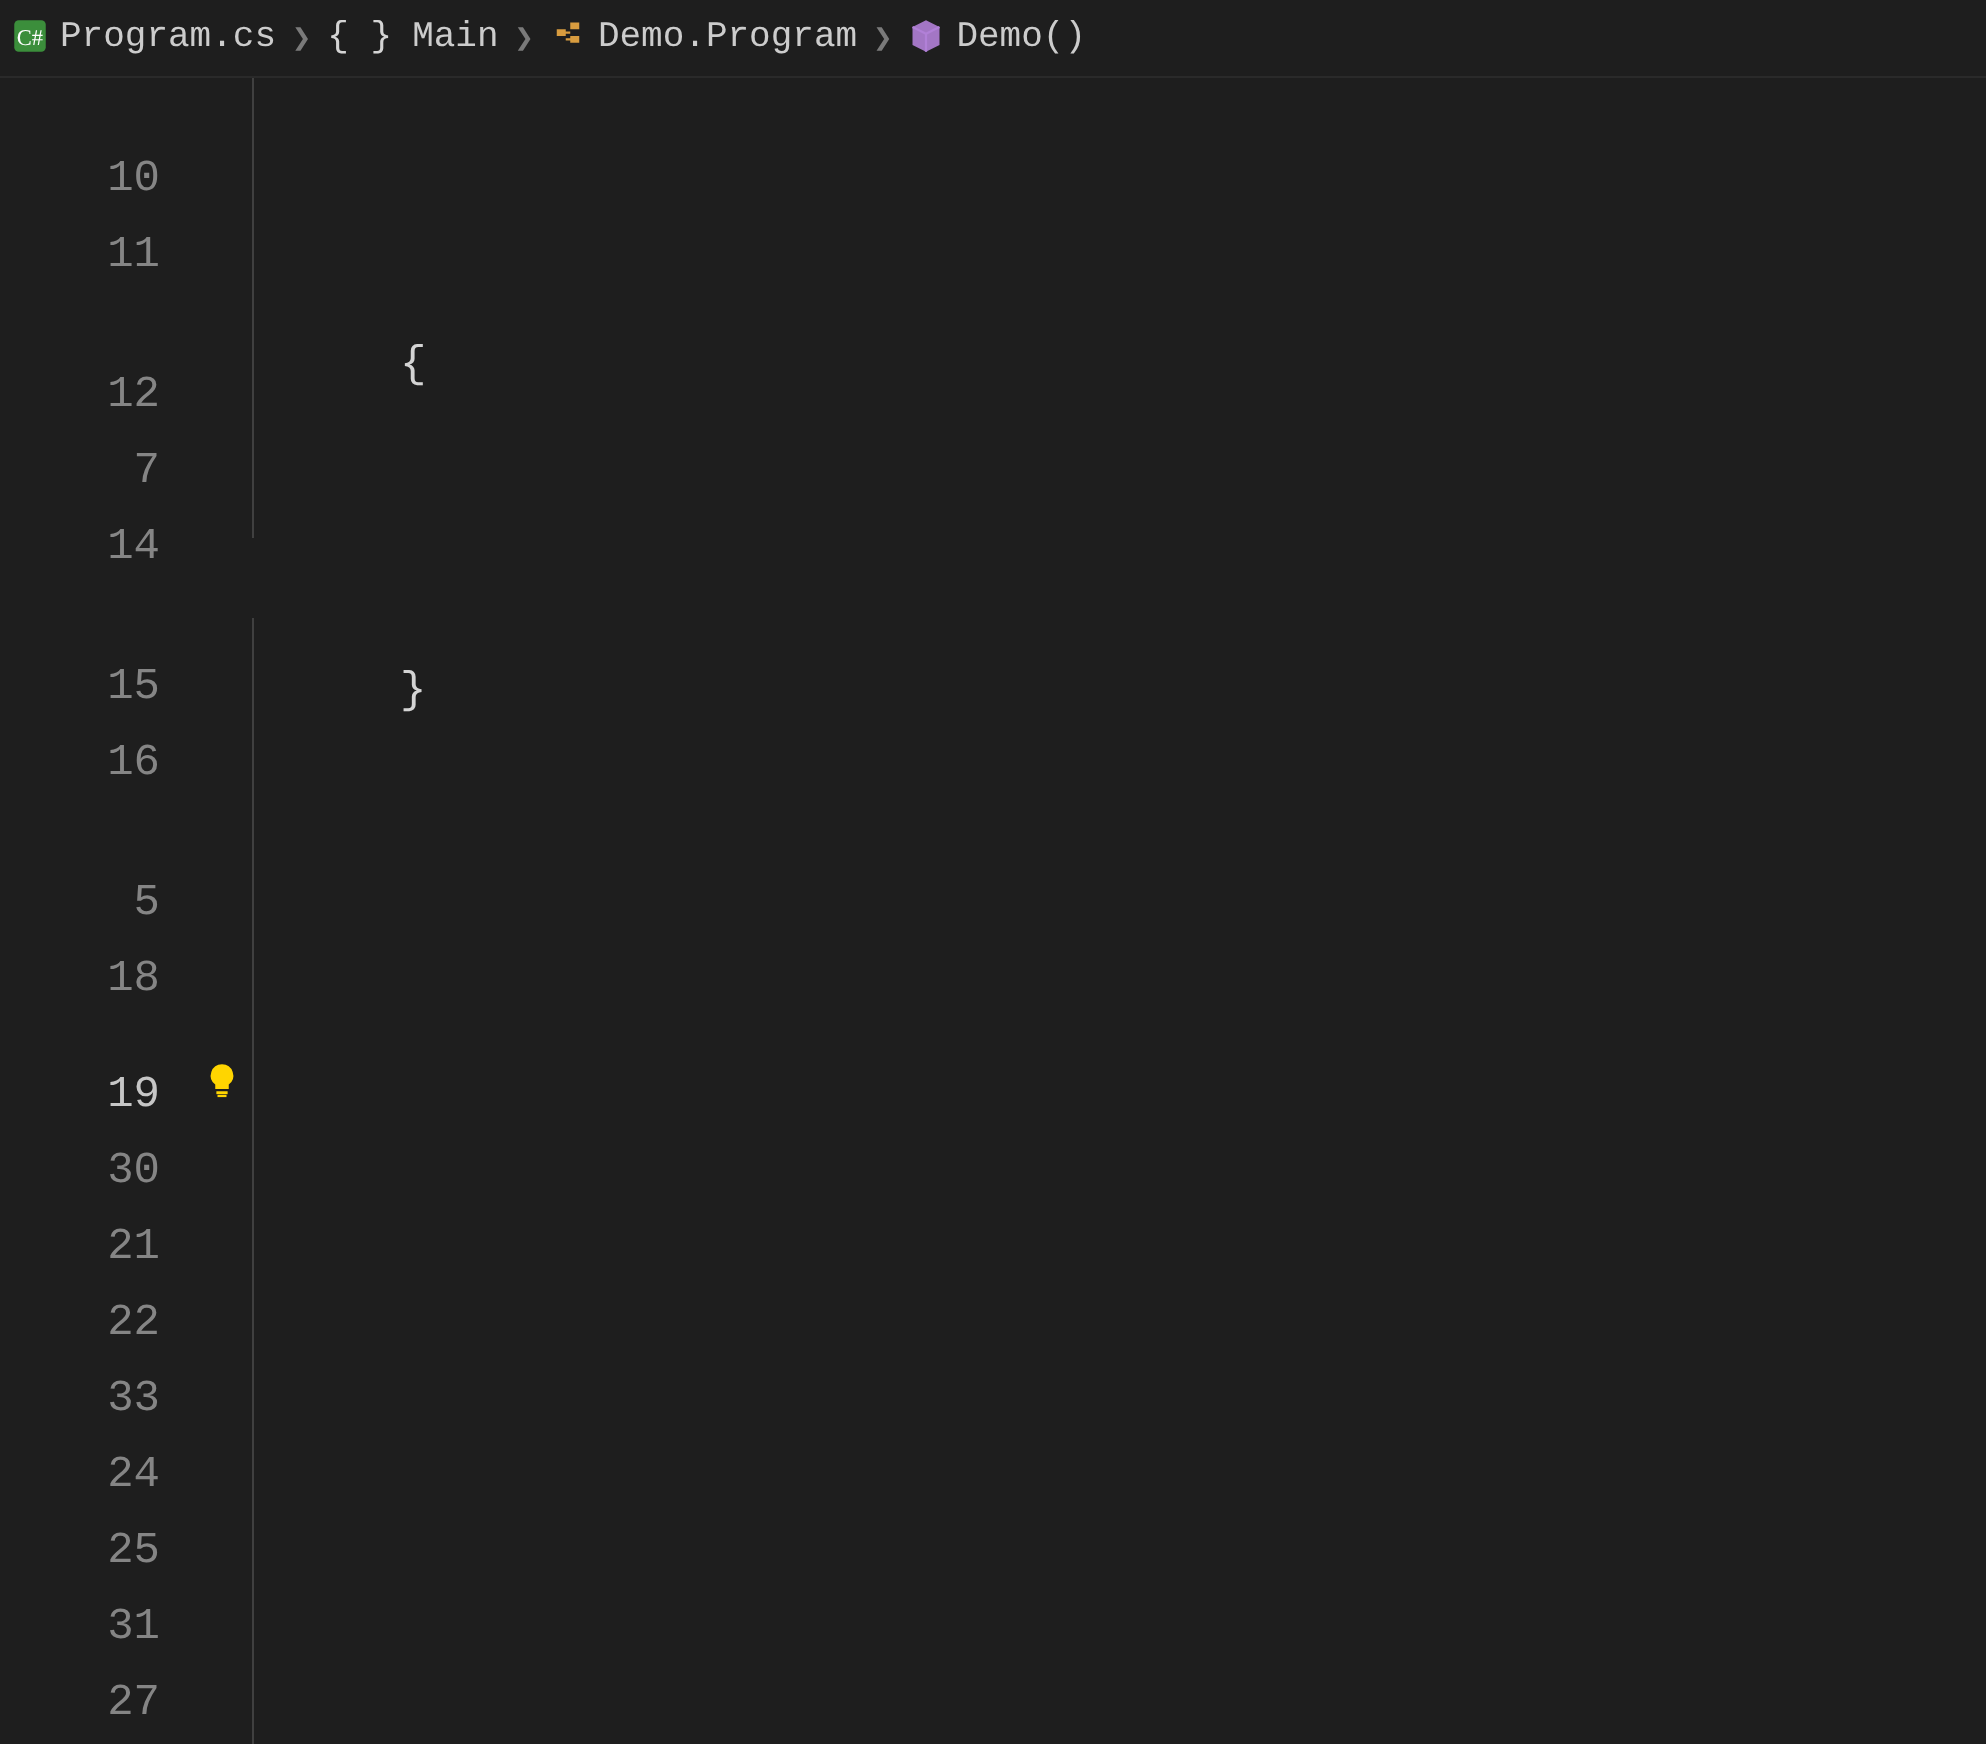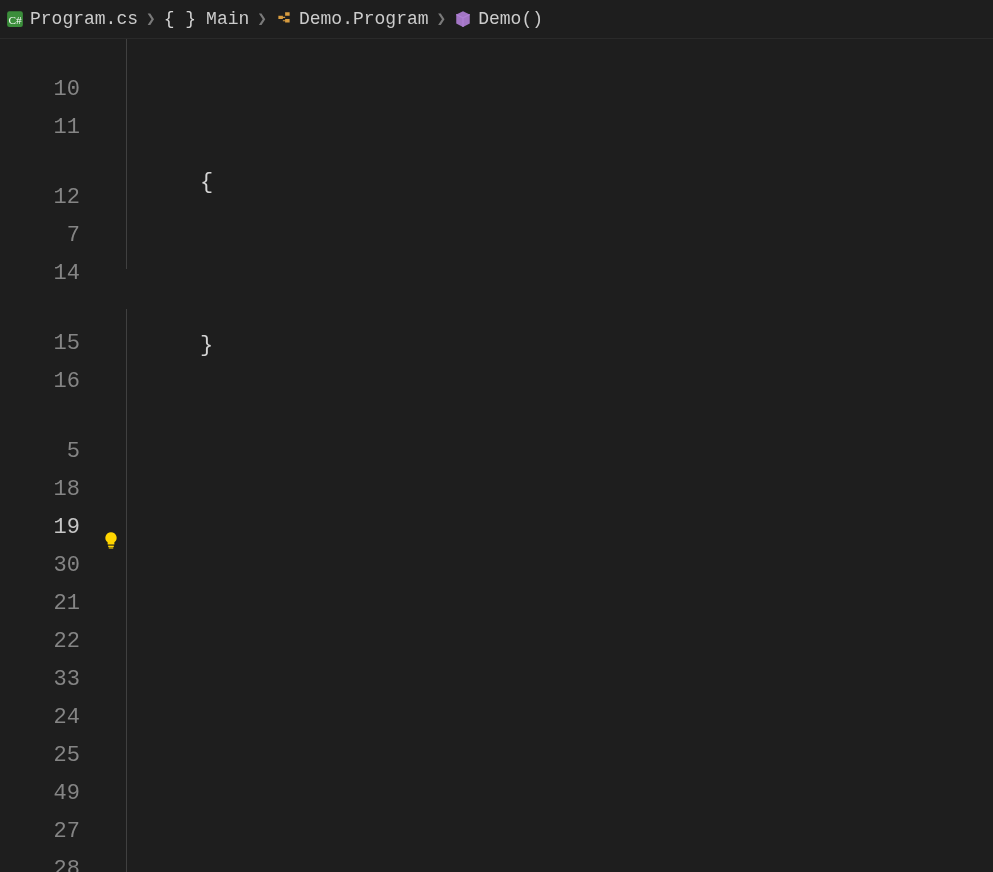--- a/index.html
+++ b/index.html
@@ -85,20 +85,21 @@
     line-height: 38px;
   }
   .lens-row {
     height: 32px;
     line-height: 32px;
     font-size: 17px;
     color: #999999;
   }
   .current-line-num {
     color: #c6c6c6;
+    margin-top: 20px;
   }
 
   
   .kw   { color: #569cd6; }
   .type { color: #4ec9b0; }
   .var  { color: #9cdcfe; }
   .num  { color: #b5cea8; }
   .pun  { color: #d4d4d4; }
   .sel  { background: #3a3d46; }
   .sq   { text-decoration: underline wavy #3aa66a; text-decoration-skip-ink: none;}
@@ -162,21 +163,21 @@
     <div class="lens-row"></div>
     <div class="row">5</div>
     <div class="row">18</div>
     <div class="row current-line-num">19</div>
     <div class="row">30</div>
     <div class="row">21</div>
     <div class="row">22</div>
     <div class="row">33</div>
     <div class="row">24</div>
     <div class="row">25</div>
-    <div class="row">49</div>
+    <div class="row">31</div>
     <div class="row">27</div>
     <div class="row">28</div>
   </div>
 
   <div class="margin">
     <div class="bulb" style="top:492px;">
       <svg width="18" height="18" viewBox="0 0 16 16">
           <path fill="#ffd500" d="M8 1a5 5 0 0 0-3 9v2h6v-2a5 5 0 0 0-3-9z"></path>
           <rect x="5.5" y="13" width="5" height="1.3" fill="#ffd500"></rect>
           <rect x="6" y="14.6" width="4" height="1" fill="#ffd500"></rect>

